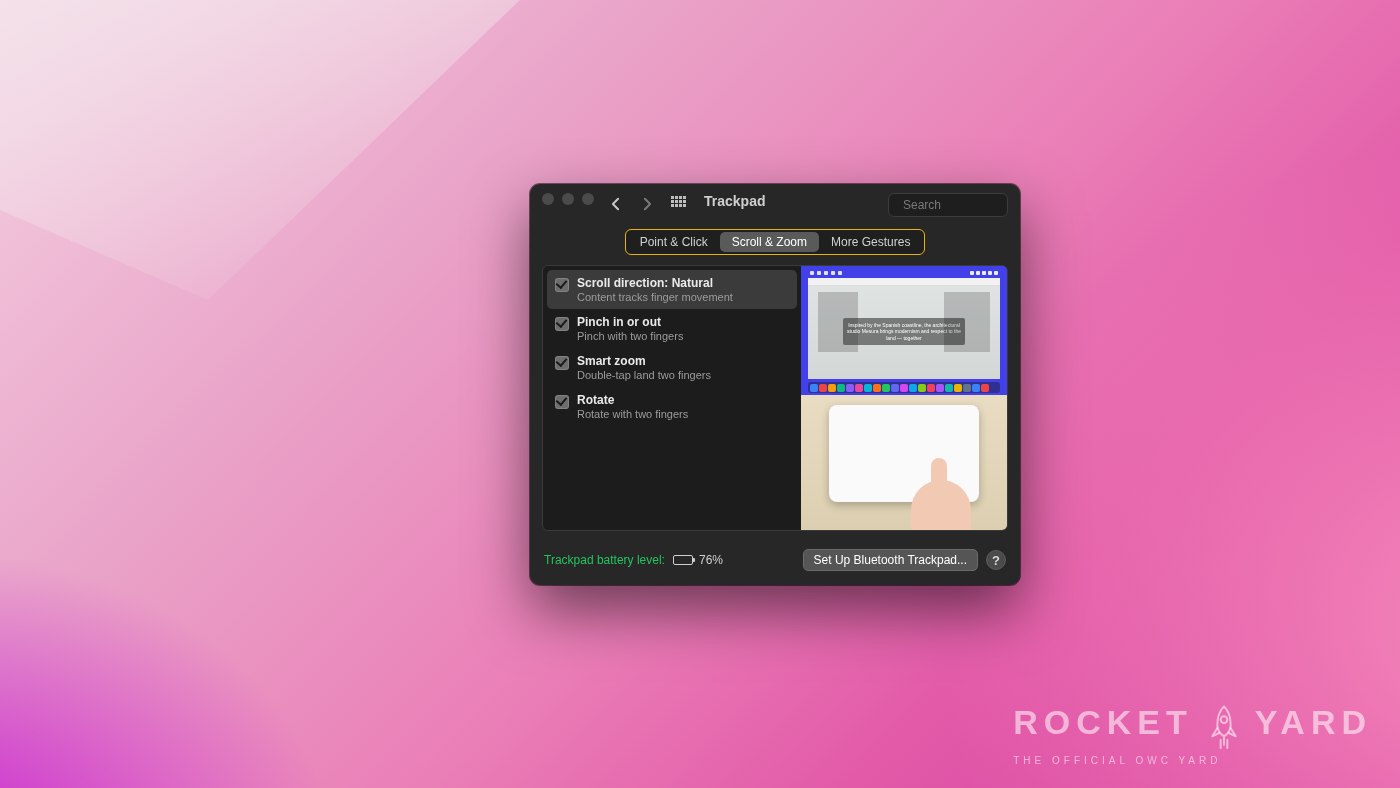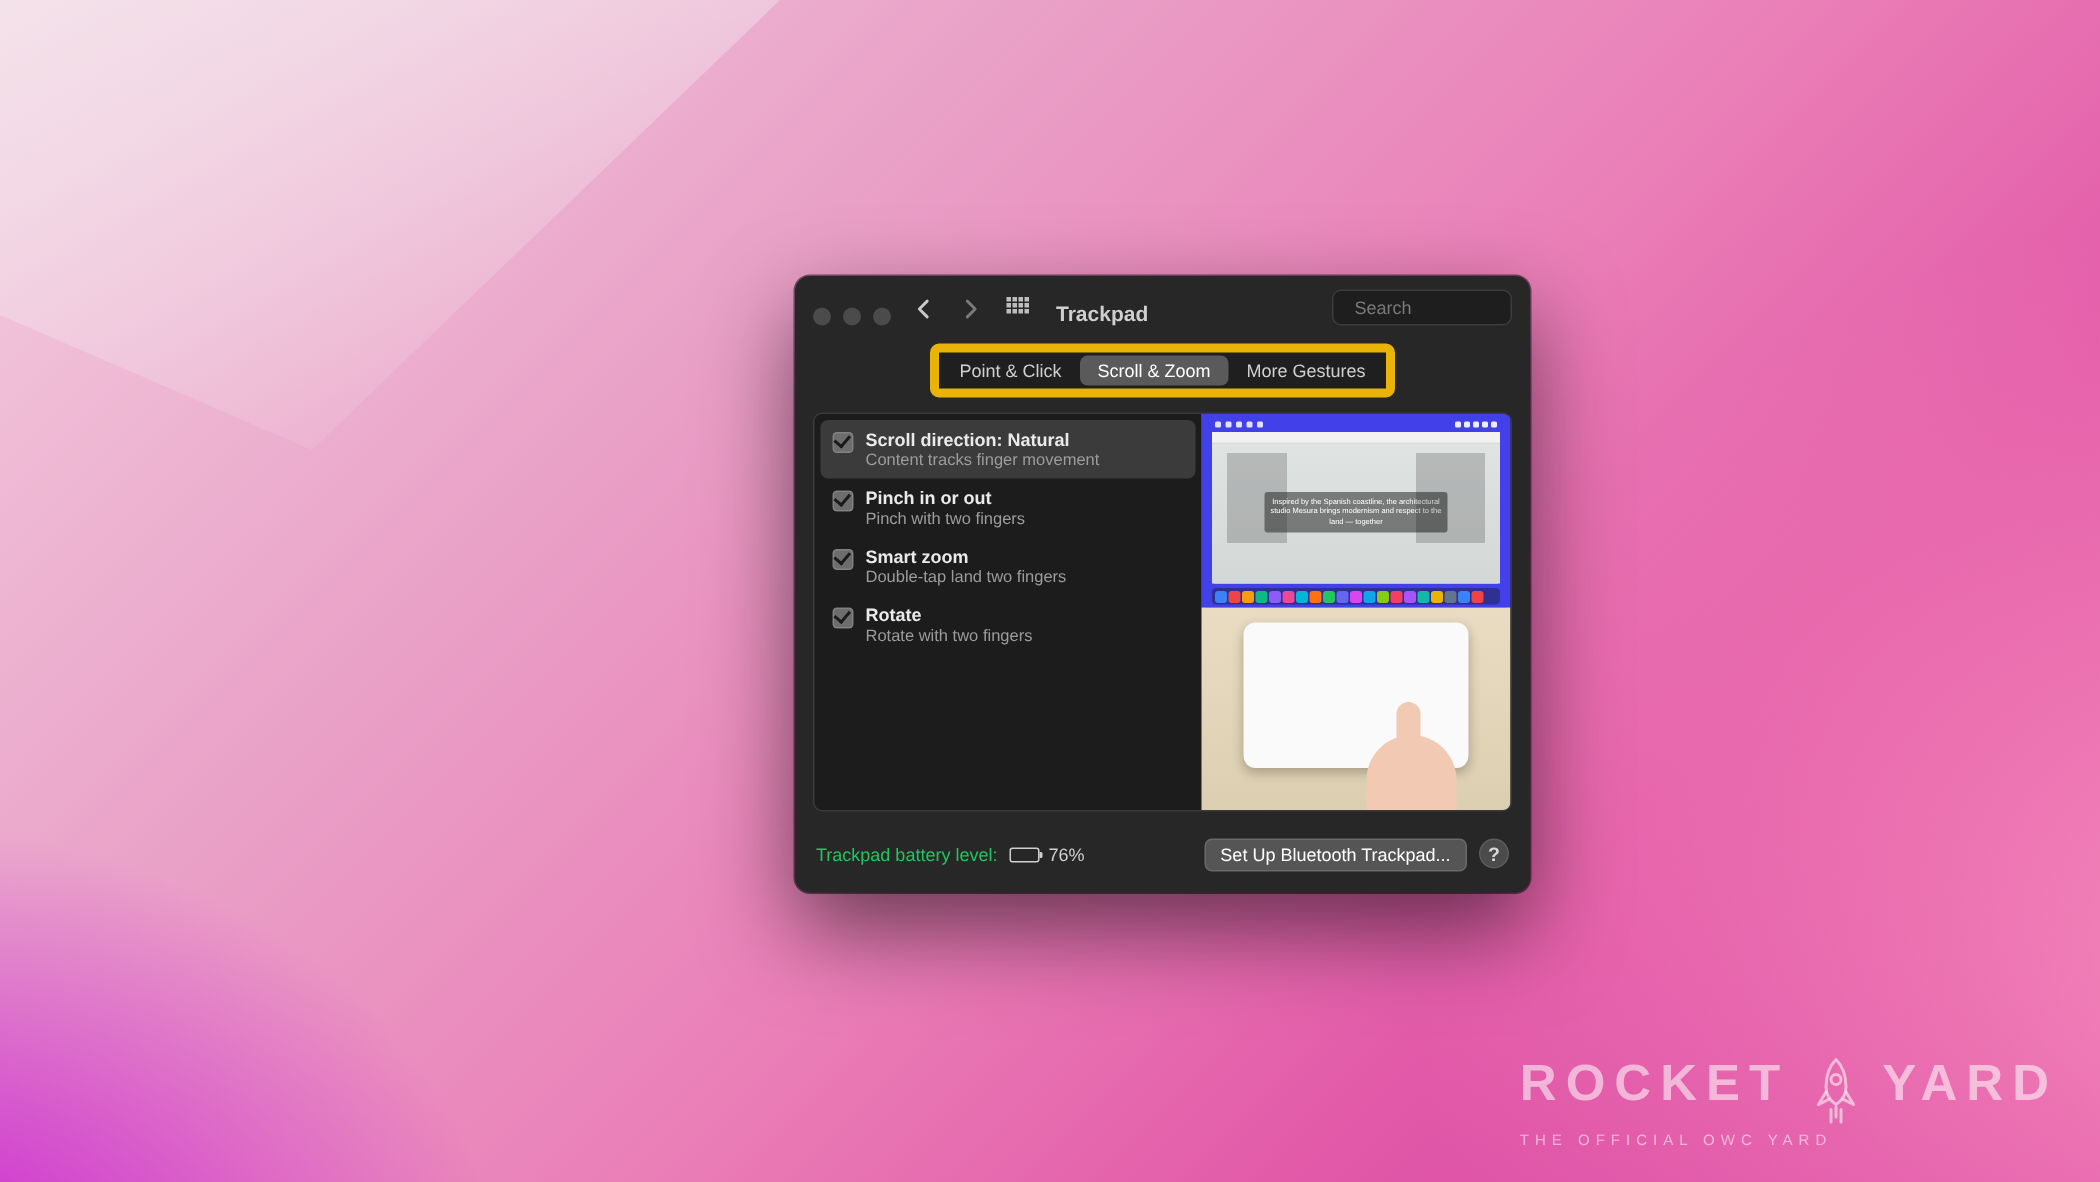--- a/index.html
+++ b/index.html
@@ -29,21 +29,21 @@
     top: 184px;
     width: 490px;
     background: #272727;
     border-radius: 10px;
     box-shadow: 0 25px 60px rgba(0,0,0,.55), 0 0 0 1px rgba(0,0,0,.5);
     color: #d9d9d9;
     overflow: hidden;
   }
 
   .titlebar {
-    display:flex; align-items:flex-end;
+    display:flex; align-items:flex-start;
     padding: 9px 12px 6px 12px;
     gap: 10px;
   }
   .traffic { display:flex; gap:8px; }
   .traffic span {
     width:12px; height:12px; border-radius:50%;
     background:#4b4b4b;
   }
   .navbtn {
     width:22px; height:22px; display:flex; align-items:center; justify-content:center;
@@ -71,21 +71,21 @@
     flex:1; background:transparent; border:none; outline:none;
     color:#f97316; font-size:12px;
   }
   .search input::placeholder { color:#7a7a7a; }
 
   .tabs {
     display:flex; justify-content:center; margin-top:6px;
   }
   .seg {
     display:flex; background:#1f1f1f; border-radius:6px; padding:2px;
-    border:6px solid #eab308;
+    border:1px solid #eab308;
   }
   .seg div {
     padding:3px 12px; font-size:12px; color:#d0d0d0; border-radius:5px;
     cursor:default;
   }
   .seg div.active { background:#5a5a5a; color:#fff; }
 
   .content {
     display:flex; margin:10px 12px 12px 12px;
     background:#1c1c1c;
@@ -199,21 +199,21 @@
   }
   .batt .shell {
     width:20px; height:10px; border:1px solid #cfcfcf; border-radius:2px;
     position:relative; padding:1px;
   }
   .batt .shell::after {
     content:""; position:absolute; right:-3px; top:2px; width:2px; height:4px;
     background:#cfcfcf; border-radius:0 1px 1px 0;
   }
   .batt .fill { height:100%; width:76%; background:#cfcfcf; }
-  .footer .r { margin-left:auto; display:flex; align-items:flex-start; gap:8px; }
+  .footer .r { margin-left:auto; display:flex; align-items:center; gap:8px; }
   .btn {
     background:#555; color:#fff; font-size:12px;
     border:1px solid #6a6a6a; border-radius:5px;
     padding:3px 10px;
   }
   .help {
     width:20px; height:20px; border-radius:50%;
     background:#4b4b4b; color:#d8d8d8;
     display:flex; align-items:center; justify-content:center;
     font-size:13px; font-weight:700;

